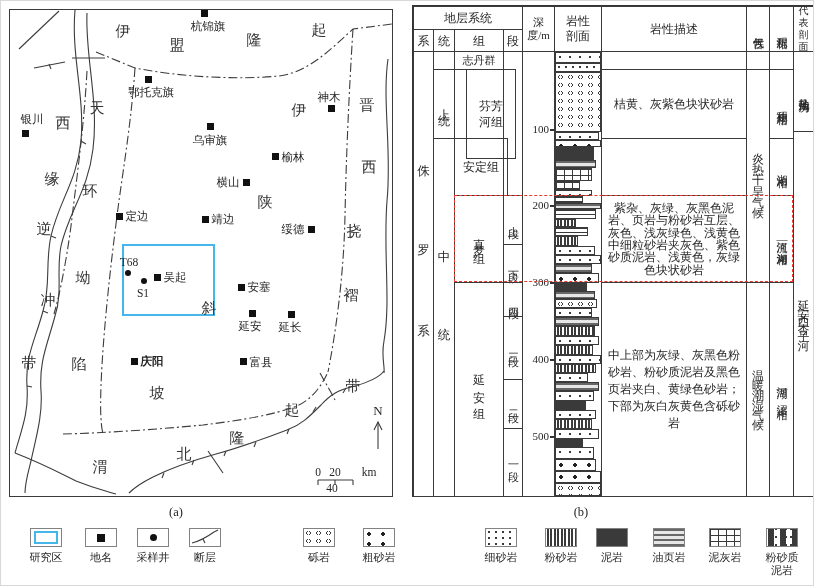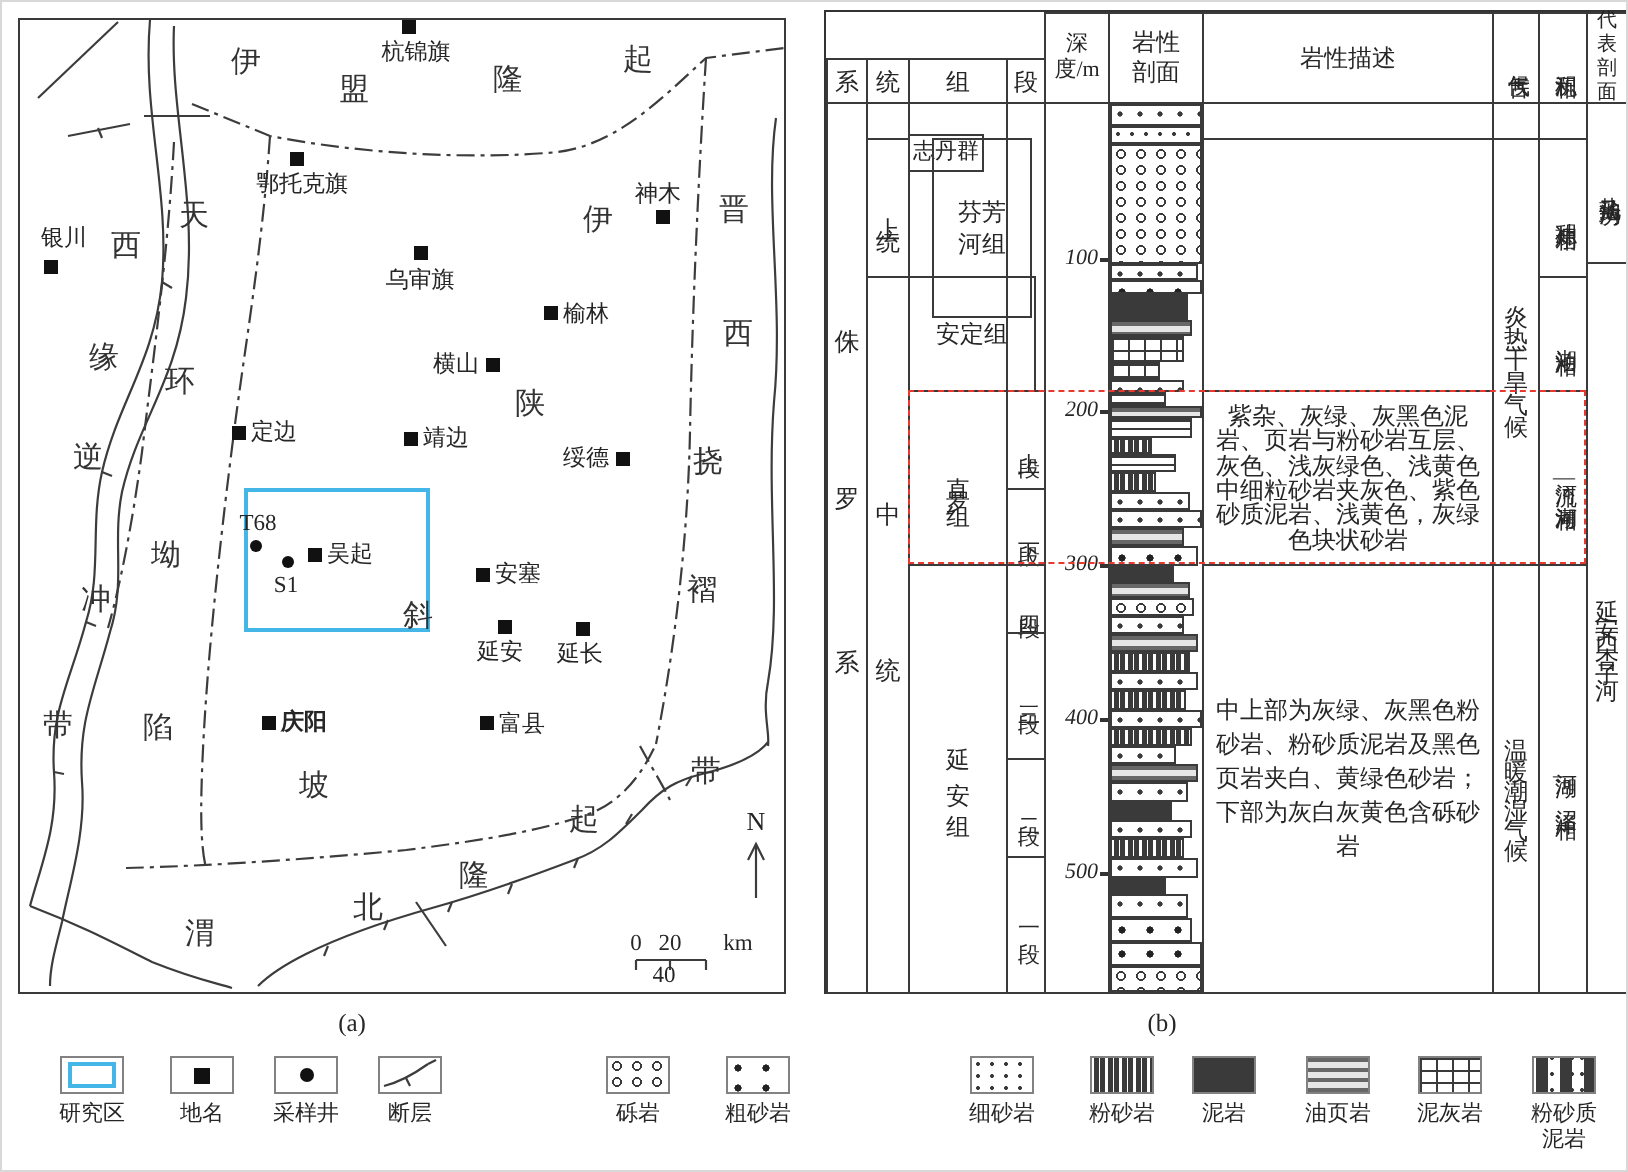--- a/index.html
+++ b/index.html
@@ -23,21 +23,21 @@
   .v{writing-mode:vertical-rl;text-orientation:upright;}
   .ls1{letter-spacing:1px}.ls2{letter-spacing:2px}.ls3{letter-spacing:3px}.ls4{letter-spacing:4px}.ls5{letter-spacing:5px}
   .ls7{letter-spacing:7px}.ls8{letter-spacing:8px}.ls10{letter-spacing:10px}.ls11{letter-spacing:11px}
   .ls17{letter-spacing:17px}.ls78{letter-spacing:78px}.ls80{letter-spacing:80px}
   .fs10{font-size:10px;line-height:12px}.fs11{font-size:11px;line-height:13px}.fs125{font-size:12.5px}
   .desc{font-size:12px;padding:1px 2px;}
   .lh12{line-height:12.4px}.lh15{line-height:15px}.lh17{line-height:17px}
   .w26{display:inline-block;width:26px;line-height:15px}
   .w30{display:inline-block;width:30px;line-height:16px}
   #red-box{position:absolute;border:1.5px dashed #e8392e;box-sizing:border-box;pointer-events:none;}
-  .depth-label{position:absolute;left:0;width:26px;text-align:right;font-size:11px;font-style:italic;}
+  .depth-label{position:absolute;left:0;width:26px;text-align:right;font-size:11px;}
   .depth-tick{position:absolute;left:27px;width:5px;height:1.5px;background:#333;}
   .lith-block{position:absolute;left:0;border:1px solid #3a3a3a;box-sizing:border-box;background:#fff;}
   
   .pat-mid{background-image:radial-gradient(circle at 4px 4px,#3a3a3a 1.2px,transparent 1.4px);background-size:10px 8px;}
   .pat-fine{background-image:radial-gradient(circle at 3px 3px,#3a3a3a 0.9px,transparent 1.1px);background-size:7px 6px;}
   .pat-coarse{background-image:radial-gradient(circle at 5px 5px,#222 1.7px,transparent 1.9px);background-size:14px 10px;}
   .pat-gravel{background-image:radial-gradient(circle at 4.5px 4px,transparent 1.5px,#3a3a3a 1.6px 2.4px,transparent 2.5px);background-size:10px 8px;}
   .pat-silt{background-image:linear-gradient(90deg,#3a3a3a 2.5px,transparent 2.5px),linear-gradient(90deg,#3a3a3a 2.5px,transparent 2.5px);
             background-size:7px 8px,7px 8px;background-position:1px 2px,4px 6px;}
   .pat-mud{background-image:linear-gradient(90deg,#3a3a3a 6px,transparent 6px),linear-gradient(90deg,#3a3a3a 6px,transparent 6px);
@@ -184,43 +184,44 @@
       <div class="scale-num" style="left: 331px; top: 471px; margin-top: 16px;">40</div>
     </div>
 
   <div id="north-n" style="left:377px;top:410px;">N</div>
   <div id="scale-unit" class="scale-num" style="left:368px;top:471px;">km</div>
   <div class="panel-label" style="left:175px;top:511px;">(a)</div>
   <div class="panel-label" style="left:580px;top:511px;">(b)</div>
 
   <div id="table-frame"></div>
 
+  <div class="cell" style="left:412px;top:5px;width:110px;height:24px">地层系统</div>
   <div class="cell" style="left:412px;top:28px;width:21px;height:23px">系</div>
   <div class="cell" style="left:432px;top:28px;width:22px;height:23px">统</div>
   <div class="cell" style="left:453px;top:28px;width:50px;height:23px">组</div>
   <div class="cell" style="left:502px;top:28px;width:20px;height:23px">段</div>
   <div class="cell fs11" style="left:521px;top:5px;width:33px;height:46px">深度/m</div>
   <div class="cell" style="left:553px;top:5px;width:48px;height:46px">
       <span class="w26">岩性剖面</span>
     </div>
   <div class="cell" style="left:600px;top:5px;width:146px;height:46px">岩性描述</div>
   <div class="cell v fs11" style="left:745px;top:5px;width:24px;height:46px">古气候</div>
   <div class="cell v fs11" style="left:768px;top:5px;width:25px;height:46px">沉积相</div>
   <div class="cell fs10" style="left:792px;top:5px;width:21px;height:46px">代表剖面</div>
 
   <div class="cell v ls80 fs125" style="left:412px;top:50px;width:21px;height:446px">侏罗系</div>
   <div class="cell" style="left:432px;top:50px;width:22px;height:19px"></div>
   <div class="cell v ls5" style="left:432px;top:68px;width:22px;height:70px">上统</div>
   <div class="cell v ls78 fs125" style="left:432px;top:137px;width:22px;height:359px">中统</div>
 
-  <div class="cell fs11" style="left:453px;top:66px;width:38px;height:19px">志丹群</div>
+  <div class="cell fs11" style="left:453px;top:50px;width:50px;height:19px">志丹群</div>
   <div class="cell" style="left:465px;top:68px;width:50px;height:90px">
       <span class="w30">芬芳河组</span>
     </div>
-  <div class="cell" style="left:453px;top:137px;width:64px;height:58px">安定组</div>
+  <div class="cell" style="left:453px;top:137px;width:54px;height:58px">安定组</div>
   <div class="cell v ls7" style="left:453px;top:194px;width:50px;height:88px">直罗组</div>
   <div class="cell v ls17" style="left:453px;top:281px;width:50px;height:215px">延安组</div>
 
   <div class="cell" style="left:502px;top:50px;width:20px;height:145px"></div>
   <div class="cell v ls3 fs11" style="left:502px;top:194px;width:20px;height:50px">上段</div>
   <div class="cell v ls2 fs11" style="left:502px;top:243px;width:20px;height:39px">下段</div>
   <div class="cell v ls1 fs11" style="left:502px;top:281px;width:20px;height:35px">四段</div>
   <div class="cell v ls4 fs11" style="left:502px;top:315px;width:20px;height:64px">三段</div>
   <div class="cell v ls3 fs11" style="left:502px;top:378px;width:20px;height:50px">二段</div>
   <div class="cell v ls5 fs11" style="left:502px;top:427px;width:20px;height:69px">一段</div>
@@ -276,20 +277,21 @@
       <div class="lith-block pat-silt" style="top: 367px; height: 10px; width: 80%;"></div>
       <div class="lith-block pat-mid" style="top: 377px; height: 10px; width: 95%;"></div>
       <div class="lith-block pat-mud" style="top: 387px; height: 8px; width: 60%;"></div>
       <div class="lith-block pat-mid" style="top: 395px; height: 12px; width: 85%;"></div>
       <div class="lith-block pat-coarse" style="top: 407px; height: 12px; width: 90%;"></div>
       <div class="lith-block pat-coarse" style="top: 419px; height: 12px; width: 100%;"></div>
       <div class="lith-block pat-gravel" style="top: 431px; height: 13px; width: 100%;"></div>
     </div>
 
   <div class="cell" style="left:600px;top:50px;width:146px;height:19px"></div>
+  <div class="cell desc" style="left:600px;top:68px;width:146px;height:70px">桔黄、灰紫色块状砂岩</div>
   <div class="cell desc lh12" style="left:600px;top:194px;width:146px;height:88px">紫杂、灰绿、灰黑色泥岩、页岩与粉砂岩互层、灰色、浅灰绿色、浅黄色中细粒砂岩夹灰色、紫色砂质泥岩、浅黄色，灰绿色块状砂岩</div>
   <div class="cell desc lh17" style="left:600px;top:281px;width:146px;height:215px">中上部为灰绿、灰黑色粉砂岩、粉砂质泥岩及黑色页岩夹白、黄绿色砂岩；下部为灰白灰黄色含砾砂岩</div>
 
   <div class="cell" style="left:745px;top:50px;width:24px;height:19px"></div>
   <div class="cell v ls11" style="left:745px;top:68px;width:24px;height:214px">炎热干旱气候</div>
   <div class="cell v ls10" style="left:745px;top:281px;width:24px;height:215px">温暖潮湿气候</div>
 
   <div class="cell" style="left:768px;top:50px;width:25px;height:19px"></div>
   <div class="cell v ls1 fs11" style="left:768px;top:68px;width:25px;height:70px">冲积扇相</div>
   <div class="cell v ls1 fs11" style="left:768px;top:137px;width:25px;height:58px">湖泊相</div>

